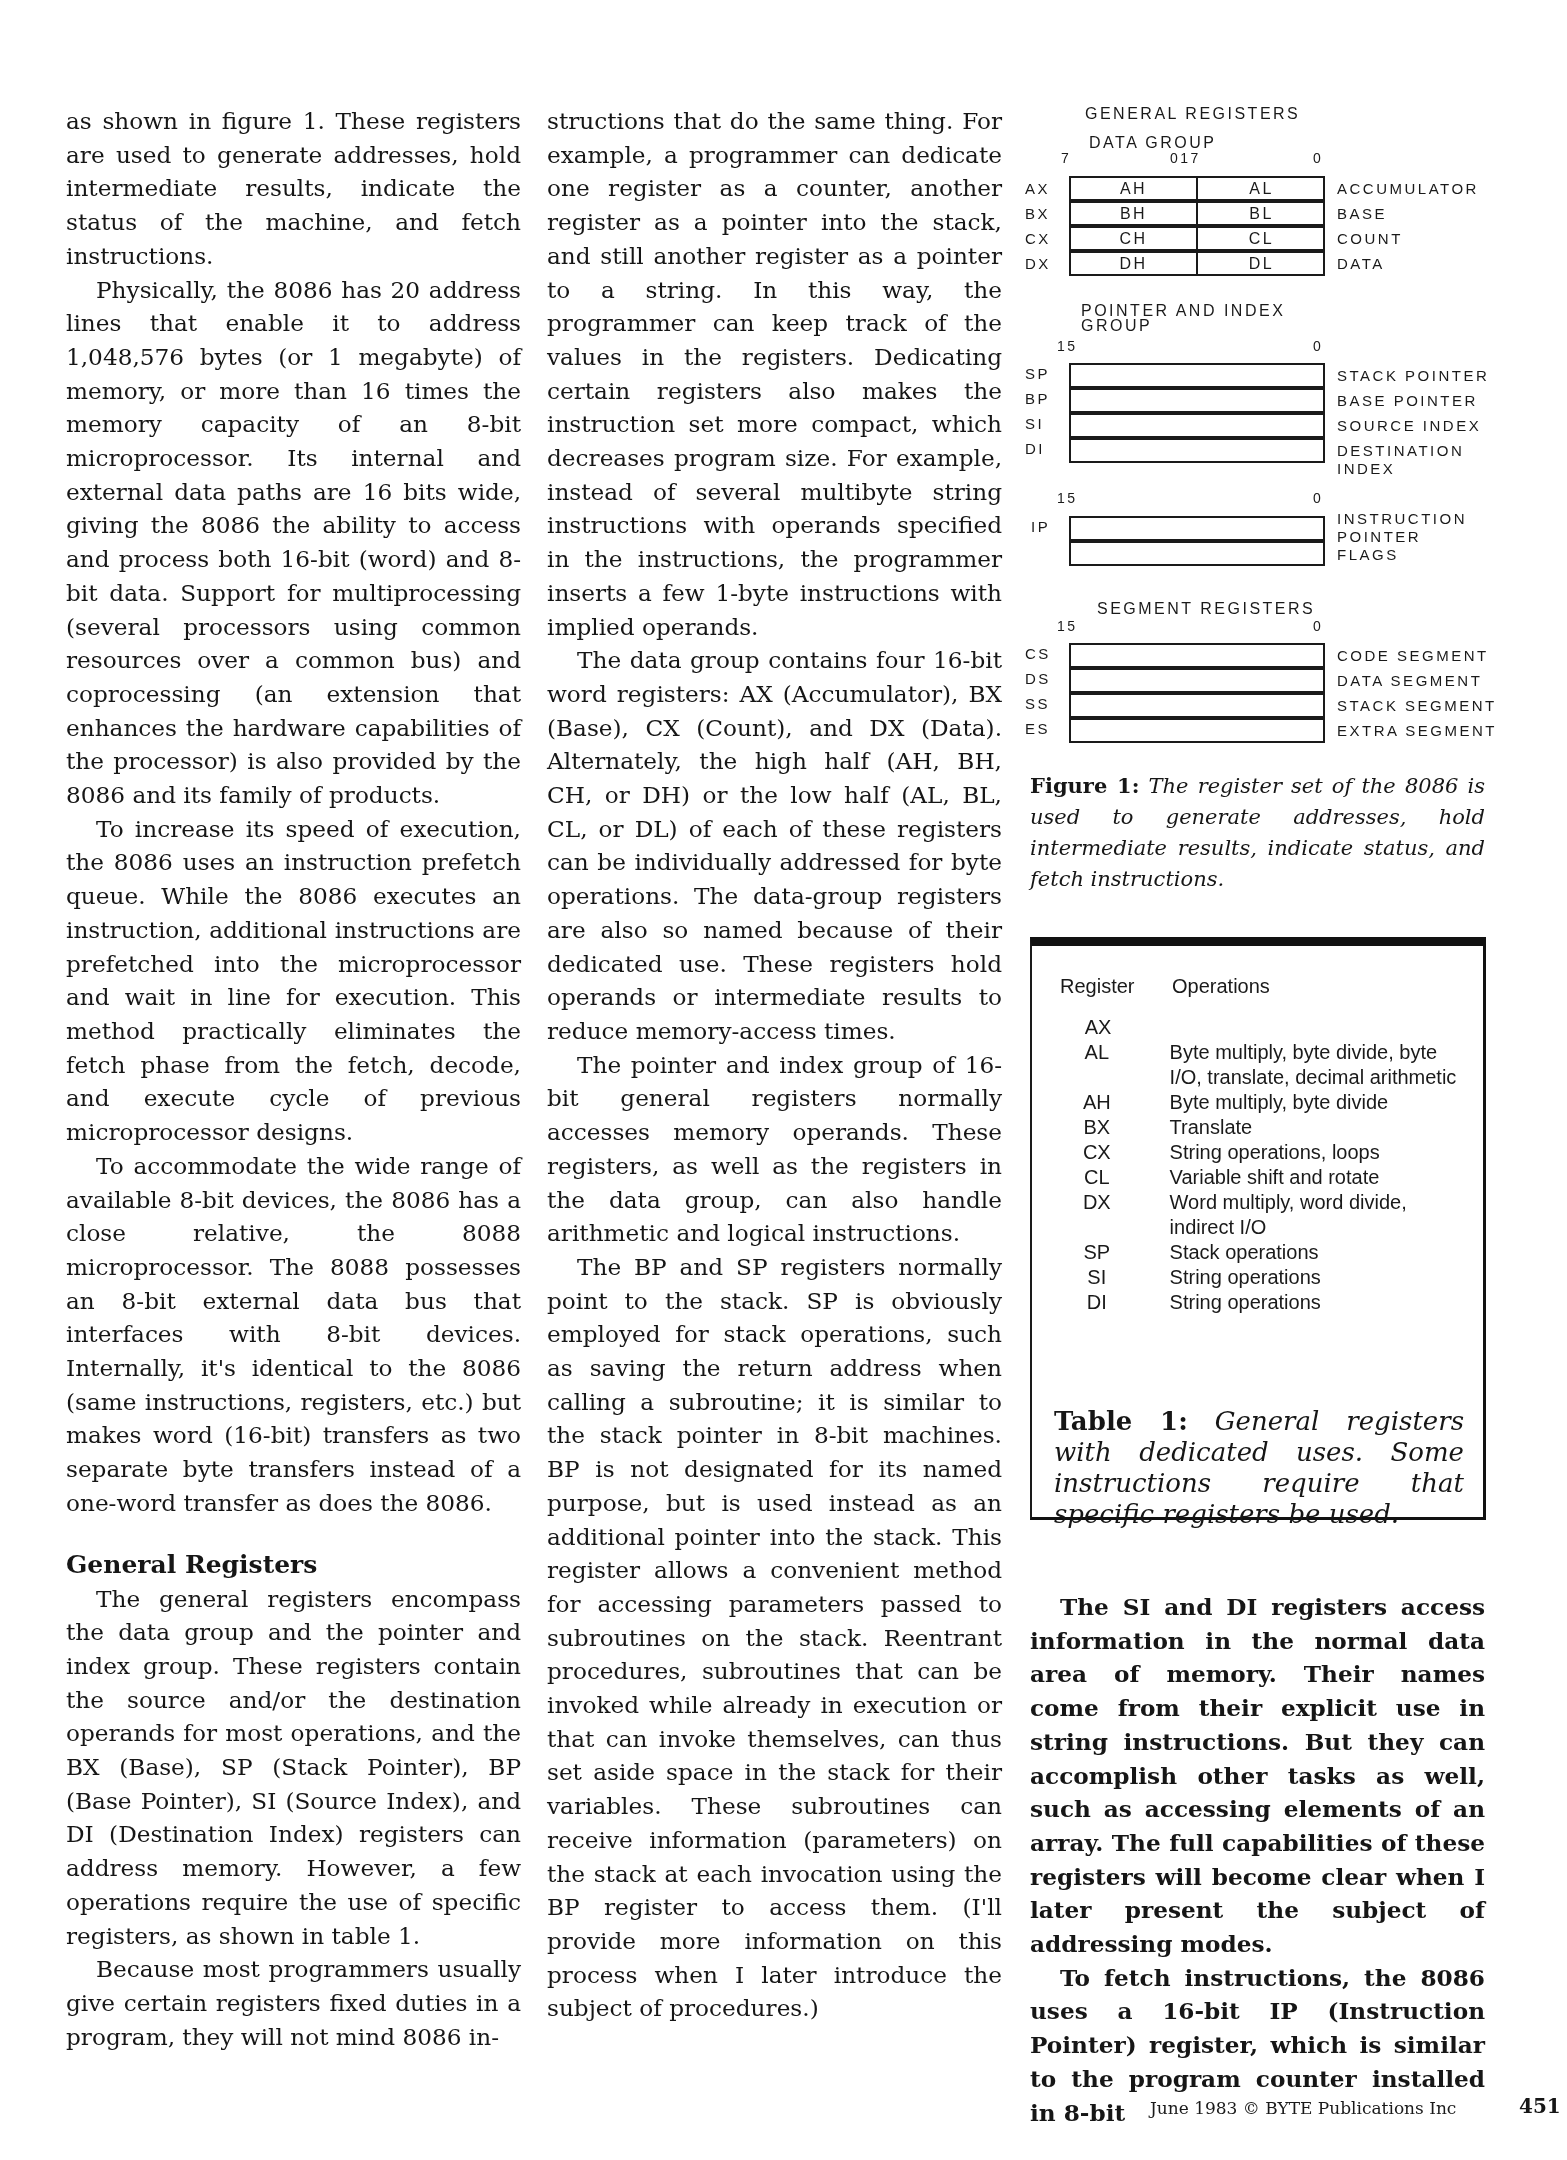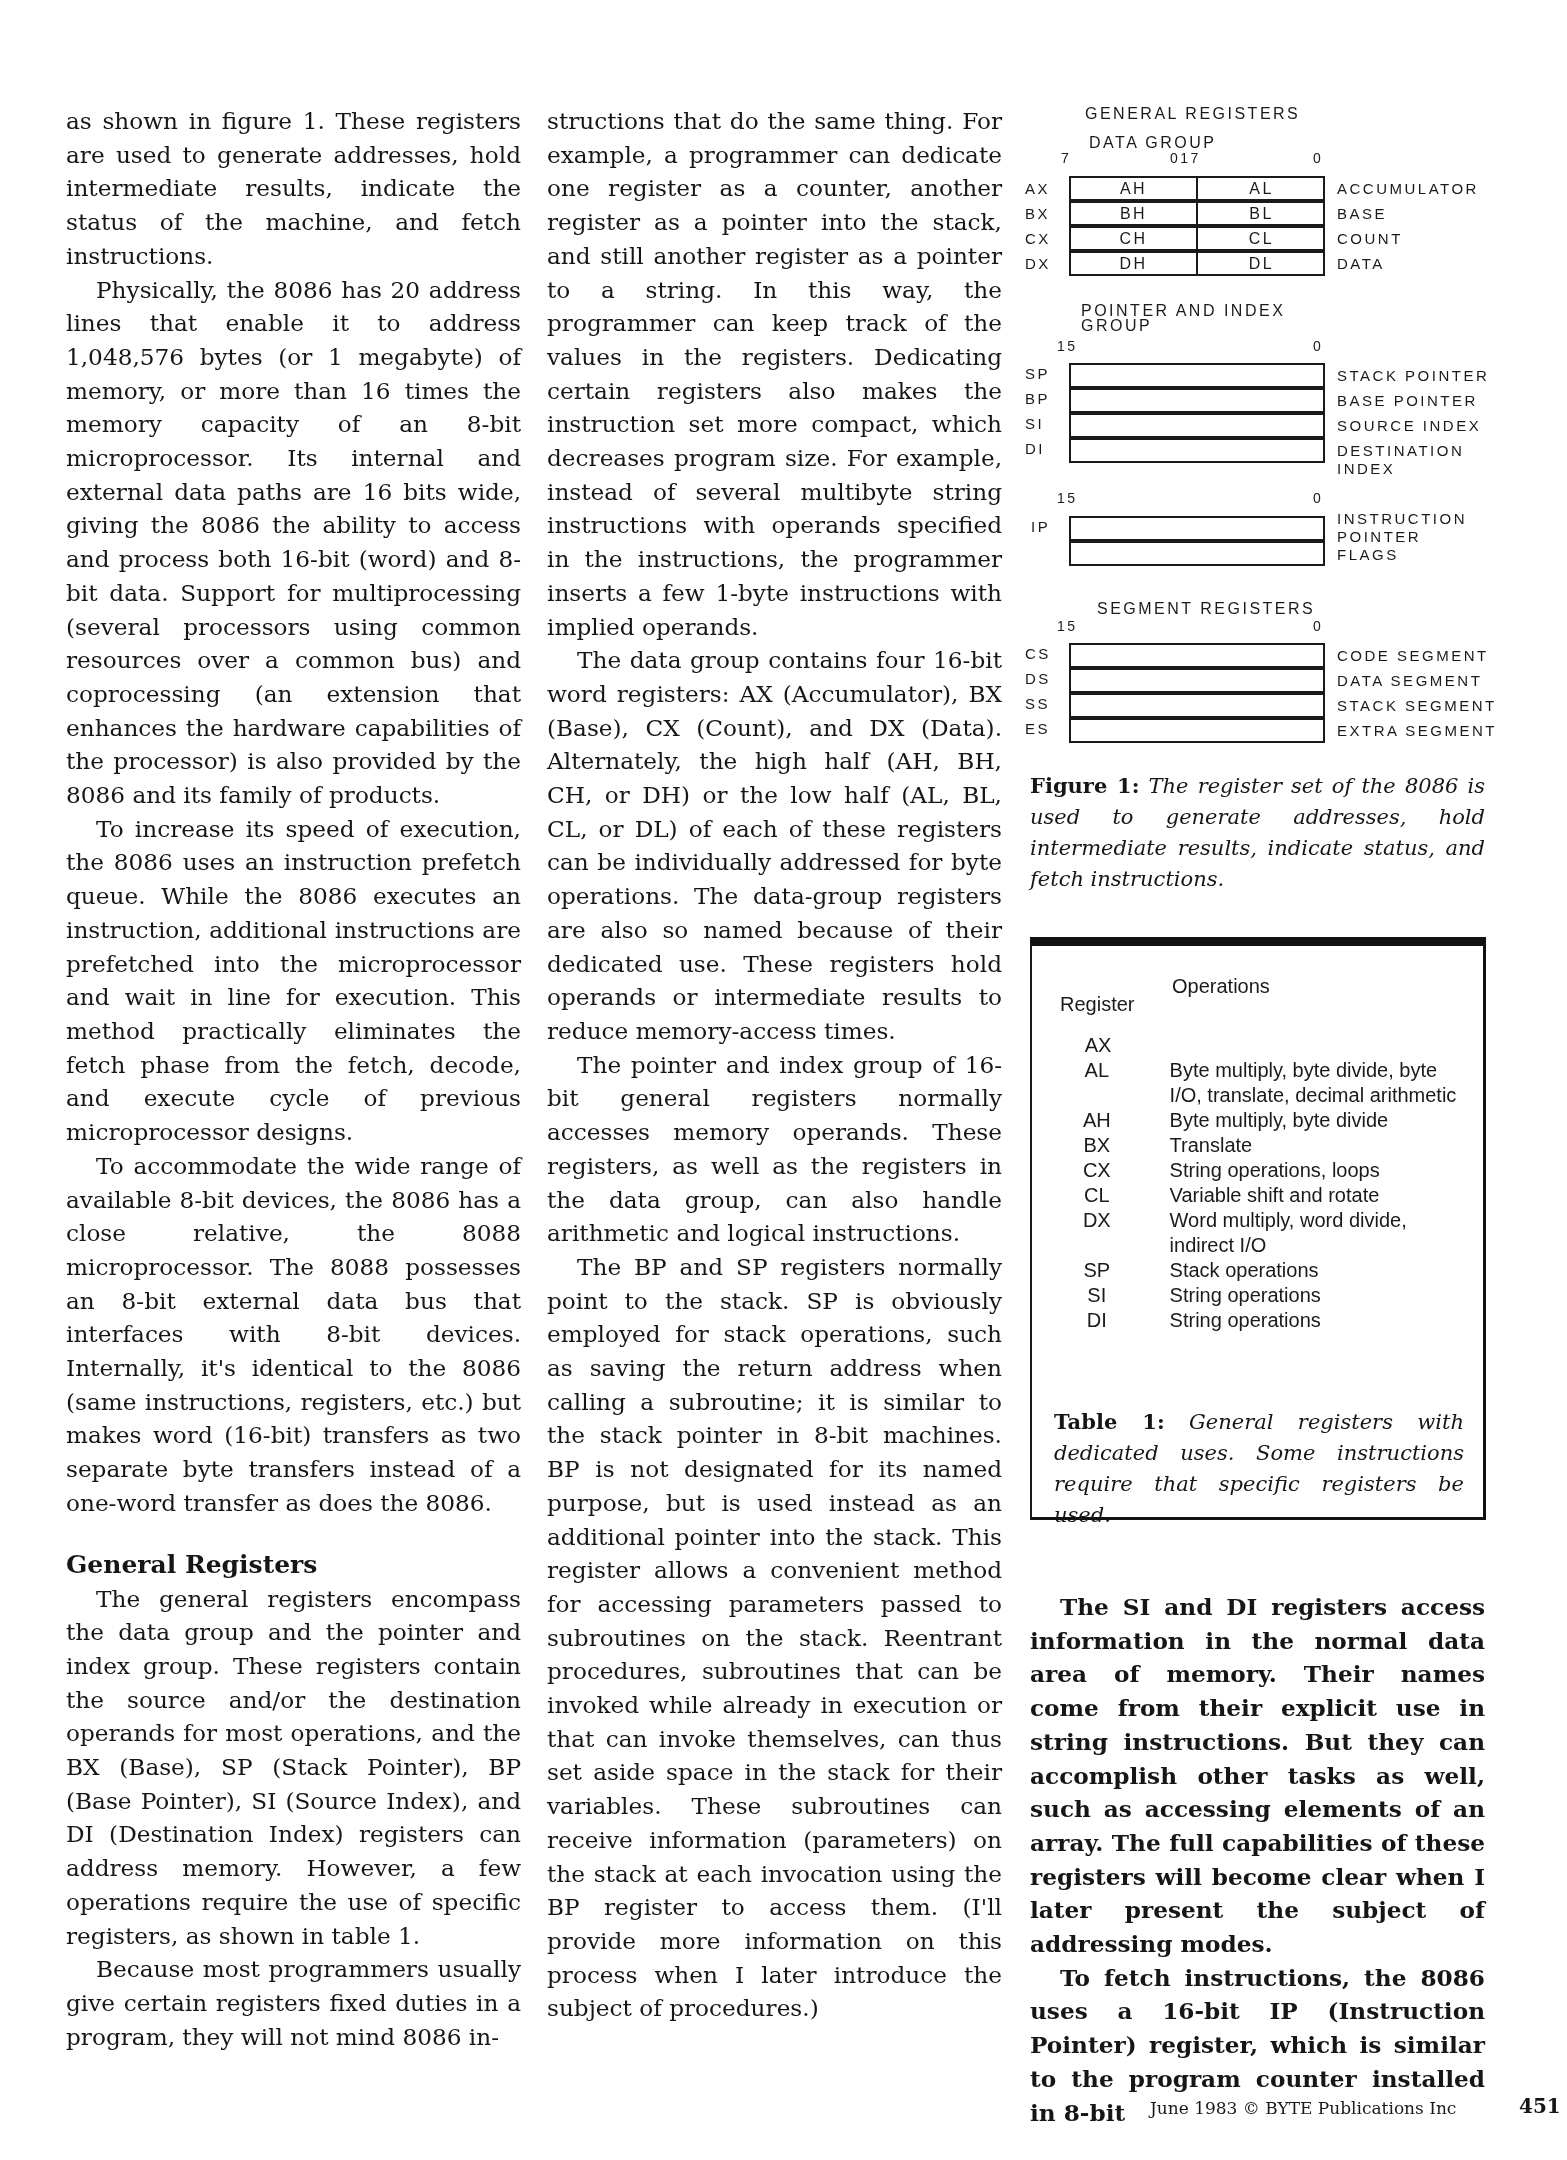--- a/index.html
+++ b/index.html
@@ -24,25 +24,25 @@
   .rdesc { position: absolute; left: 312px; font-size: 15px; line-height: 18px; }
 
   #fig-caption { position: absolute; left: 1030px; top: 770px; width: 455px; font-family: "DejaVu Serif", serif; font-size: 21px; line-height: 31px; text-align: justify; }
   #fig-caption b { font-style: normal; }
   #fig-caption i { font-style: italic; margin-top: 48px; }
 
   
   #table-box { position: absolute; left: 1030px; top: 937px; width: 456px; height: 583px; border: 2px solid #1a1a1a; border-top: 9px solid #111; border-right: 3px solid #111; border-bottom: 3px solid #111; box-sizing: border-box; }
   .tbl { position: absolute; left: 28px; top: 28px; width: 400px; font-family: "Liberation Sans", sans-serif; font-size: 20px; line-height: 25px; color: #1a1a1a; }
   .tbl-head { display: flex; margin-bottom: 16px; }
-  .tbl-head .c1 { width: 112px; margin-top: 18px; }
+  .tbl-head .c1 { width: 112px; }
   .tbl-row { display: flex; }
   .tbl-row .c1 { width: 112px; text-align: center; padding-right: 36px; box-sizing: border-box; }
   .tbl-row .c2 { width: 300px; }
-  #tbl-caption { position: absolute; left: 22px; top: 460px; width: 410px; font-family: "DejaVu Serif", serif; font-size: 21px; line-height: 31px; text-align: justify; }
+  #tbl-caption { position: absolute; left: 22px; top: 460px; width: 410px; font-family: "DejaVu Serif", serif; font-size: 26px; line-height: 31px; text-align: justify; }
 
   #footer { position: absolute; left: 1150px; top: 2098px; font-family: "DejaVu Serif", serif; font-size: 17px; color: #1a1a1a; white-space: nowrap; }
   #page-number { position: absolute; left: 1519px; top: 2094px; font-family: "DejaVu Serif", serif; font-size: 20px; font-weight: bold; }
 </style>
 </head>
 <body>
 
 <div id="col1" class="col">
   <p>as shown in figure 1. These registers are used to generate addresses, hold intermediate results, indicate the status of the machine, and fetch instructions.</p>
   <p class="ind">Physically, the 8086 has 20 address lines that enable it to address 1,048,576 bytes (or 1 megabyte) of memory, or more than 16 times the memory capacity of an 8-bit microprocessor. Its internal and external data paths are 16 bits wide, giving the 8086 the ability to access and process both 16-bit (word) and 8-bit data. Support for multiprocessing (several processors using common resources over a common bus) and coprocessing (an extension that enhances the hardware capabilities of the processor) is also provided by the 8086 and its family of products.</p>

